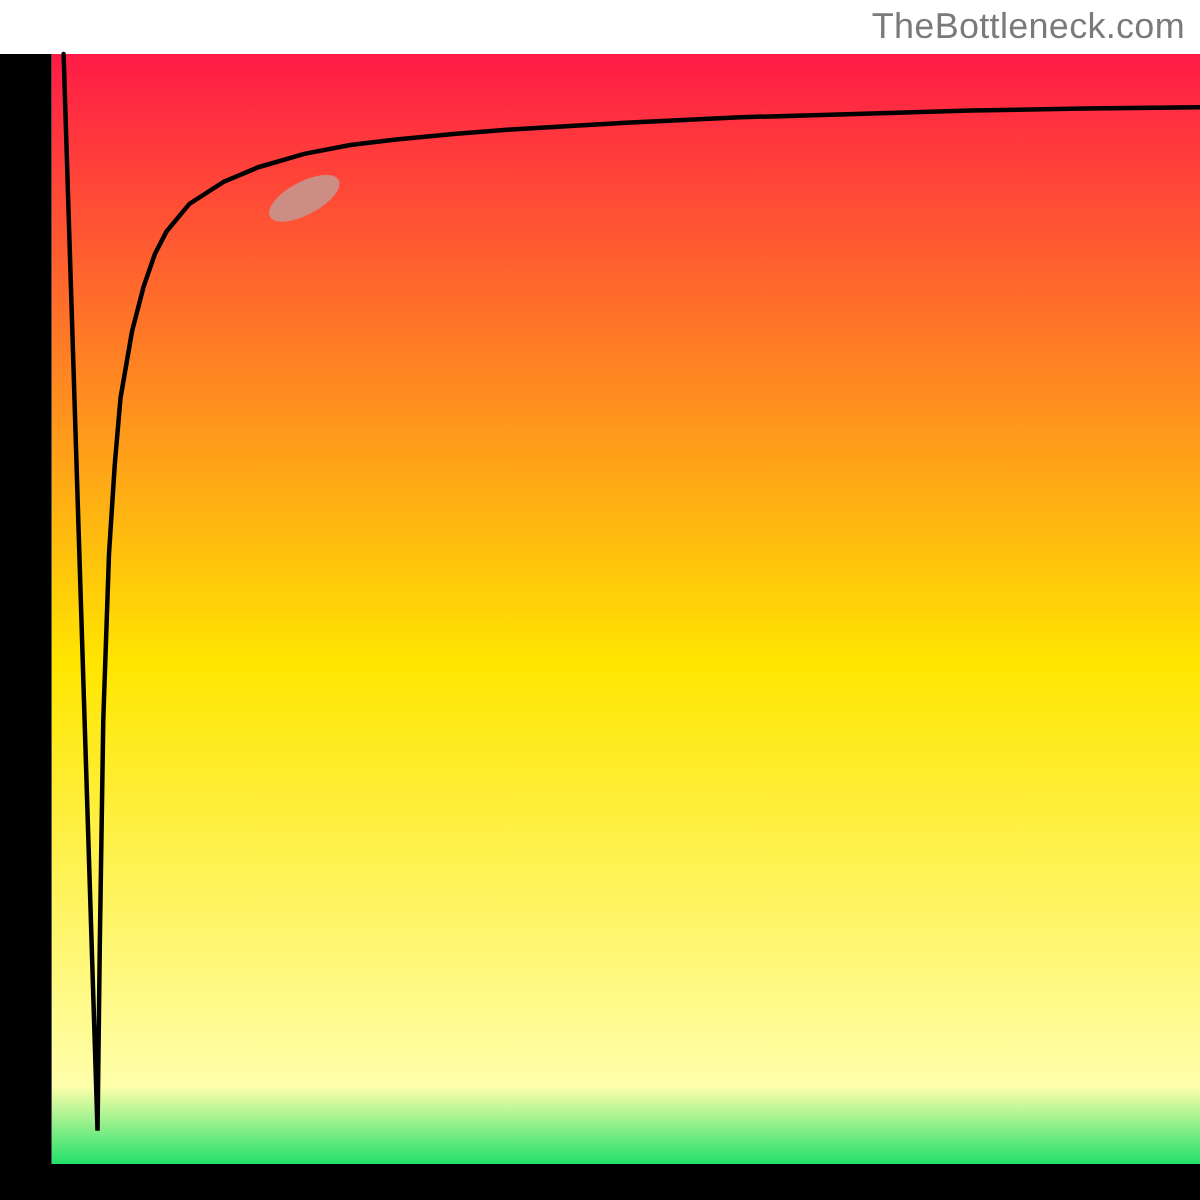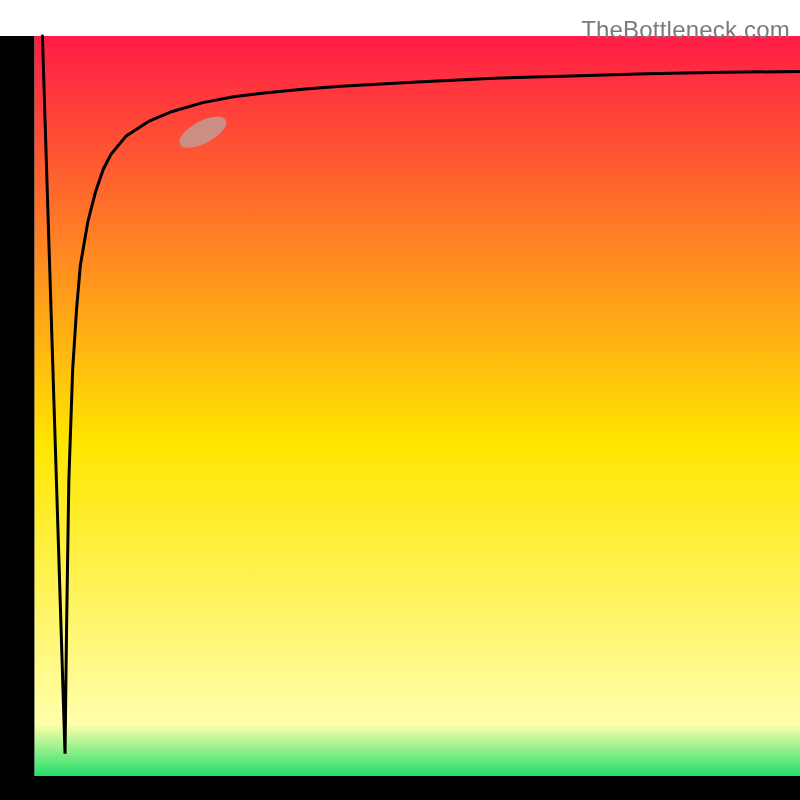--- a/index.html
+++ b/index.html
@@ -10,21 +10,21 @@
     background: #ffffff;
     font-family: Arial, Helvetica, sans-serif;
   }
   .wrap {
     position: relative;
     width: 800px;
     height: 800px;
   }
   .watermark {
     position: absolute;
-    top: 16px;
+    top: 4px;
     right: 10px;
     font-size: 24px;
     color: #7a7a7a;
     font-weight: 500;
     letter-spacing: 0.2px;
     z-index: 5;
   }
   svg.chart {
     position: absolute;
     top: 0;

